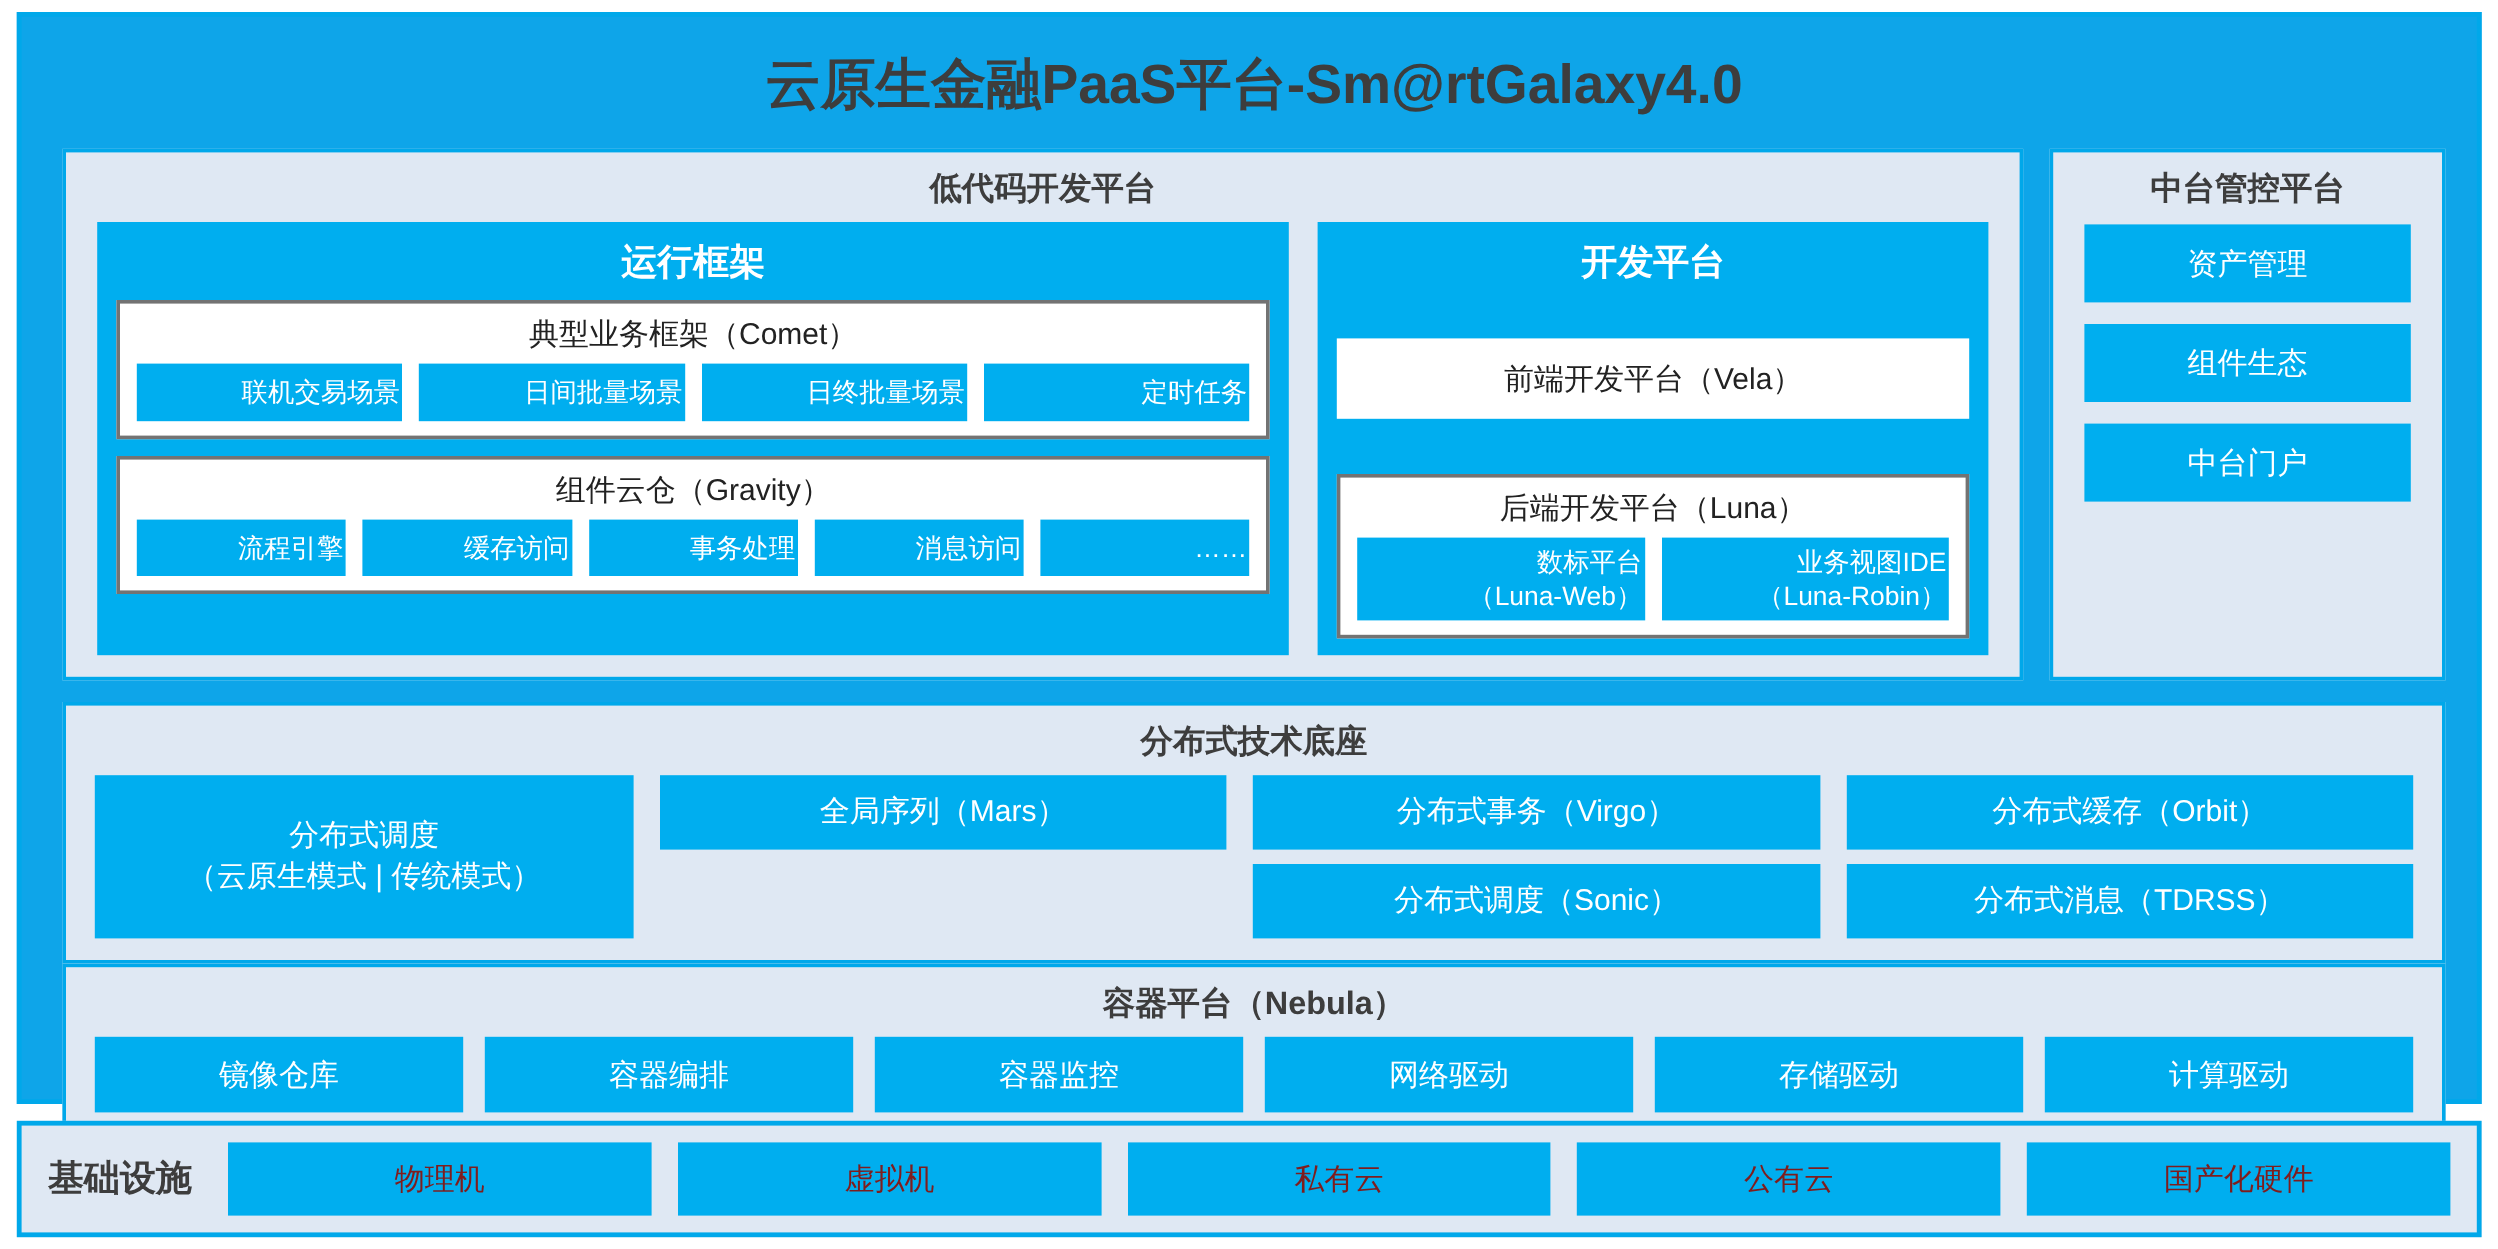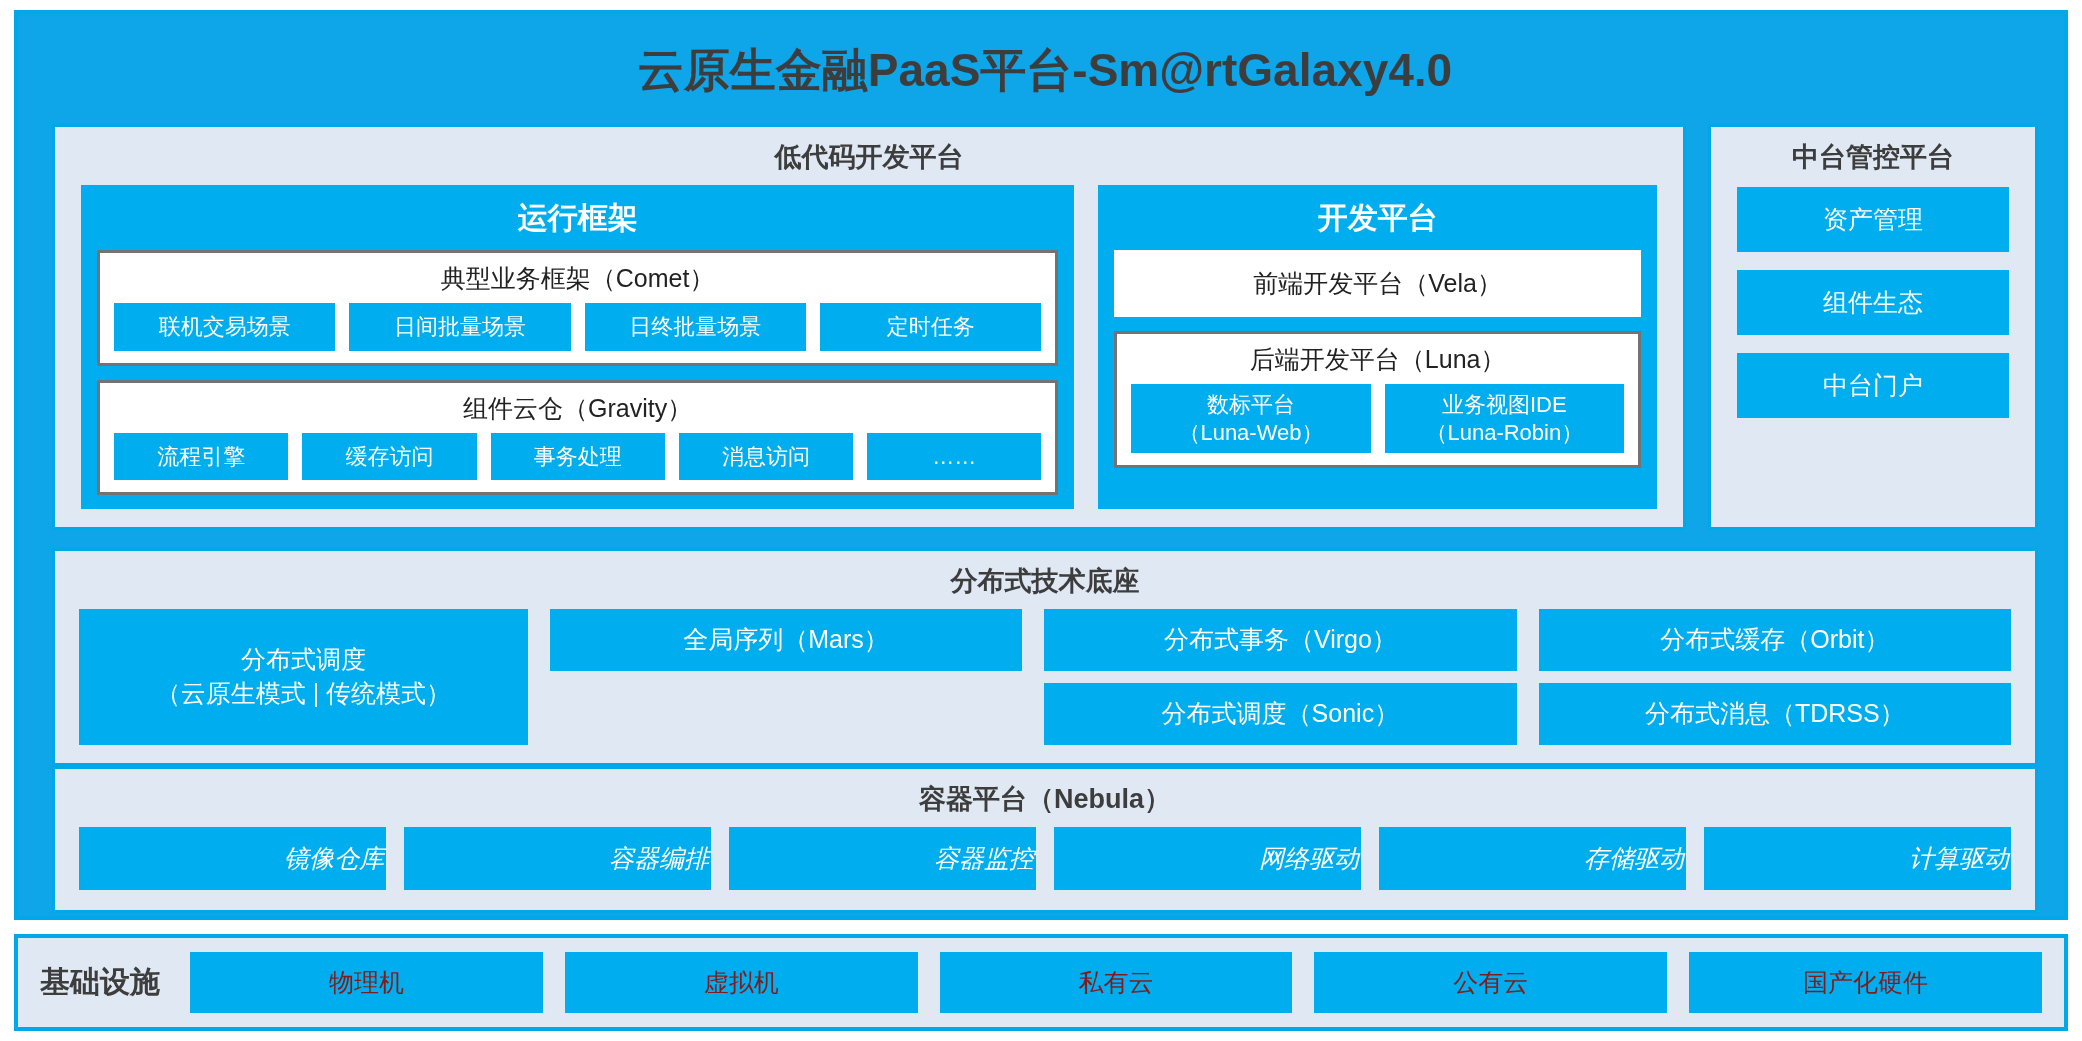--- a/index.html
+++ b/index.html
@@ -99,21 +99,21 @@
   .chip-row {
     display: flex;
     gap: 14px;
     padding: 0 14px;
   }
   .chip {
     flex: 1 1 0;
     background: #00aeef;
     color: #ffffff;
     font-size: 22px;
-    text-align: center;
+    text-align: right;
     padding: 10px 2px;
     white-space: nowrap;
     line-height: 1.25;
   }
   .chip.two-line { padding: 7px 2px; }
 
   
   .whitebar {
     background: #ffffff;
     margin: 0 16px 14px 16px;
@@ -170,24 +170,23 @@
   .container-grid {
     display: flex;
     gap: 18px;
     padding: 0 24px;
   }
   .container-chip {
     flex: 1 1 0;
     background: #00aeef;
     color: #ffffff;
     font-size: 25px;
-    text-align: right;
+    text-align: center;
     padding: 15px 2px;
     white-space: nowrap;
-    font-style: italic;
   }
 
   
   .infra {
     margin-top: 14px;
     background: #dfe8f3;
     border: 4px solid #00a8ea;
     display: flex;
     align-items: center;
     gap: 22px;
@@ -243,21 +242,21 @@
               <div class="chip-row">
                 <div class="chip">流程引擎</div>
                 <div class="chip">缓存访问</div>
                 <div class="chip">事务处理</div>
                 <div class="chip">消息访问</div>
                 <div class="chip">……</div>
               </div>
             </div>
           </div>
 
-          <div class="bluecard" style="flex:0.72 1 0;">
+          <div class="bluecard" style="flex:0.72 1 0;gap:32px;">
             <div class="bluecard-title">开发平台</div>
 
             <div class="whitebar">前端开发平台（Vela）</div>
 
             <div class="whitebox">
               <div class="whitebox-title">后端开发平台（Luna）</div>
               <div class="chip-row">
                 <div class="chip two-line">
                   <div>数标平台</div>
                   <div>（Luna-Web）</div>

